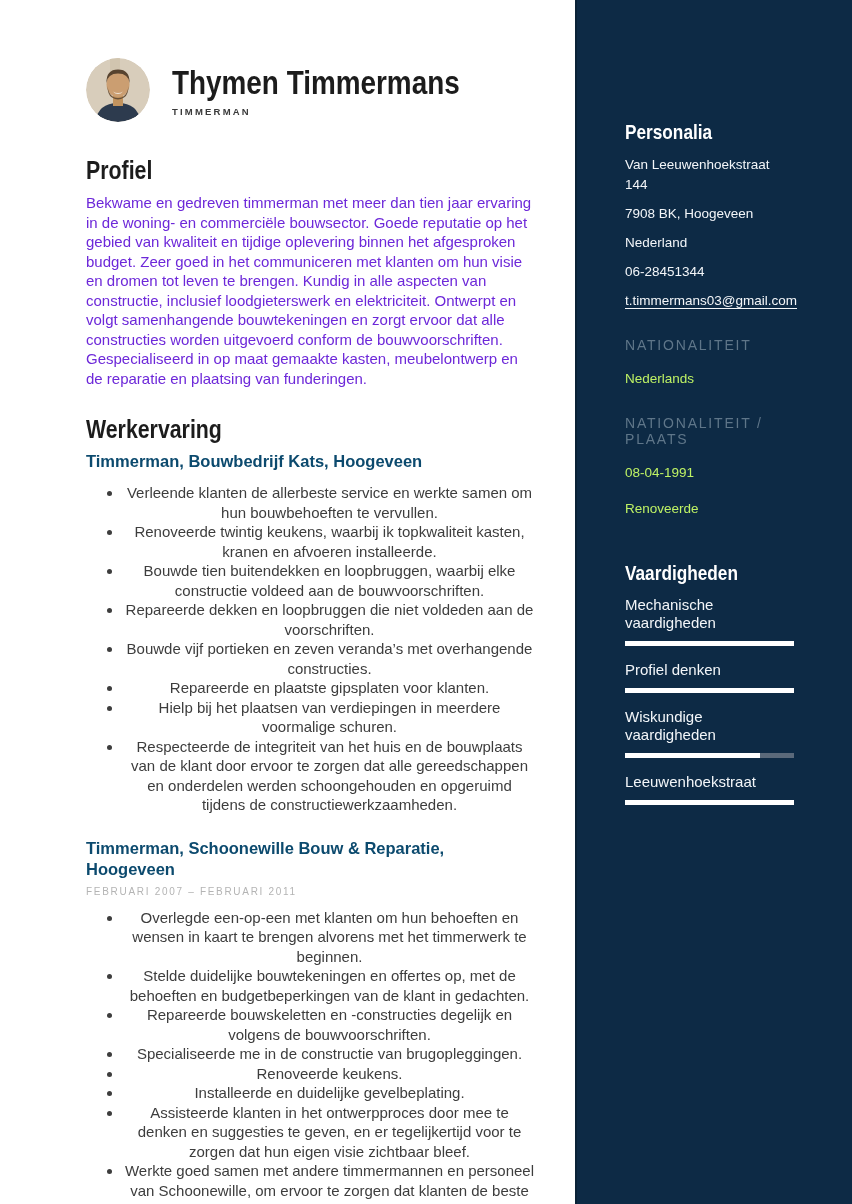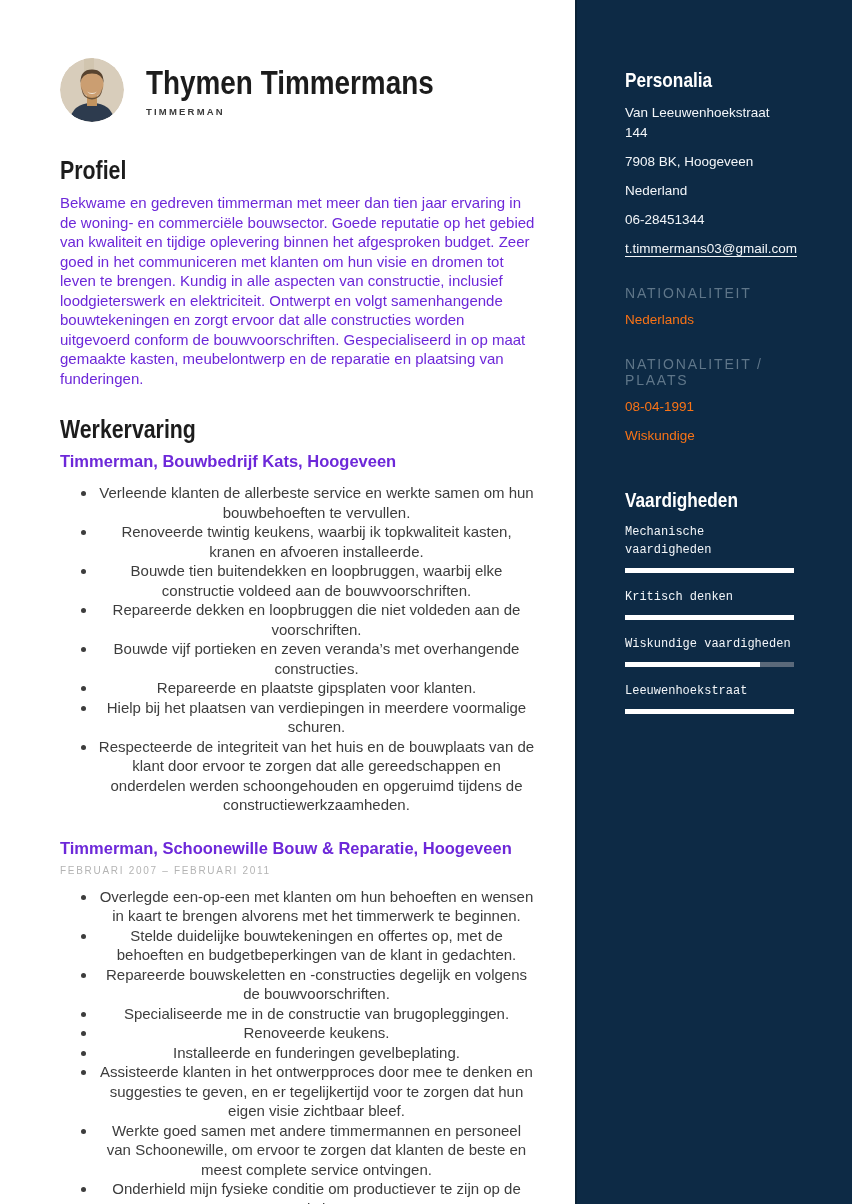--- a/index.html
+++ b/index.html
@@ -12,21 +12,21 @@
     height: 1204px;
     margin: 0 auto;
     background: #ffffff;
     display: flex;
     overflow: hidden;
   }
 
   
   .main {
     flex: 1;
-    padding: 58px 40px 0 60px;
+    padding: 58px 40px 0 86px;
     color: #3d3d3d;
   }
 
   .header-row { display: flex; align-items: center; }
   .avatar {
     width: 64px; height: 64px;
     border-radius: 50%;
     overflow: hidden;
     flex: 0 0 64px;
   }
@@ -60,21 +60,21 @@
     color: #6d28d9;
   }
 
   .section-work { margin-top: 27px; }
   .job { margin-top: 4px; }
   .job + .job { margin-top: 23px; }
   .job-title {
     margin-top: 8px;
     font-size: 16.5px;
     font-weight: 700;
-    color: #6d28d9;
+    color: #0c4a6e;
     line-height: 21px;
   }
   .period {
     margin-top: 6px;
     font-size: 10px;
     font-weight: 500;
     letter-spacing: 1.7px;
     color: #b4b4b4;
   }
   ul.bullets {
@@ -90,21 +90,21 @@
     color: #3d3d3d;
   }
 
   
   .sidebar {
     width: 277px;
     flex: 0 0 277px;
     background: #0d2a45;
     box-shadow: inset 2px 0 0 #0a2236;
     color: #f3f6f9;
-    padding: 68px 58px 0 50px;
+    padding: 120px 58px 0 50px;
   }
   .sidebar h2.display {
     font-size: 21px;
     line-height: 23px;
     color: #ffffff;
   }
   .contact-line {
     font-size: 13.5px;
     line-height: 20px;
     margin-top: 9px;
@@ -121,29 +121,29 @@
     margin-top: 9px;
   }
   .side-label {
     margin-top: 26px;
     font-size: 14px;
     font-weight: 400;
     letter-spacing: 1.8px;
     color: #5f7689;
   }
   .side-value {
-    margin-top: 9px;
+    margin-top: 16px;
     font-size: 13.5px;
     line-height: 20px;
-    color: #f97316;
+    color: #bef264;
   }
   .section-skills { margin-top: 42px; }
   .skill { margin-top: 15px; }
   .skill:first-of-type { margin-top: 12px; }
-  .skill-label { font-size: 12px; color: #f3f6f9; line-height: 18px; font-family: Liberation Mono, monospace; }
+  .skill-label { font-size: 15px; color: #f3f6f9; line-height: 18px; }
   .skill-track {
     margin-top: 9px;
     height: 5px;
     background: #5a697a;
     width: 100%;
   }
   .skill-fill { height: 5px; background: #ffffff; }
 </style>
 </head>
 <body>
@@ -201,21 +201,21 @@
           </article>
           <article class="job">
             <h3 class="job-title">Timmerman, Schoonewille Bouw &amp; Reparatie, Hoogeveen</h3>
             <div class="period">FEBRUARI 2007 – FEBRUARI 2011</div>
             <ul class="bullets">
               <li>Overlegde een-op-een met klanten om hun behoeften en wensen in kaart te brengen alvorens met het timmerwerk te beginnen.</li>
               <li>Stelde duidelijke bouwtekeningen en offertes op, met de behoeften en budgetbeperkingen van de klant in gedachten.</li>
               <li>Repareerde bouwskeletten en -constructies degelijk en volgens de bouwvoorschriften.</li>
               <li>Specialiseerde me in de constructie van brugopleggingen.</li>
               <li>Renoveerde keukens.</li>
-              <li>Installeerde en funderingen gevelbeplating.</li>
+              <li>Installeerde en duidelijke gevelbeplating.</li>
               <li>Assisteerde klanten in het ontwerpproces door mee te denken en suggesties te geven, en er tegelijkertijd voor te zorgen dat hun eigen visie zichtbaar bleef.</li>
               <li>Werkte goed samen met andere timmermannen en personeel van Schoonewille, om ervoor te zorgen dat klanten de beste en meest complete service ontvingen.</li>
               <li>Onderhield mijn fysieke conditie om productiever te zijn op de werkvloer.</li>
             </ul>
           </article>
         </div>
     </section>
 
   </div>
 
@@ -229,34 +229,34 @@
           <div class="contact-line">Nederland</div>
         </div>
       <div class="contact-line">06-28451344</div>
       <a class="email-link" href="#">t.timmermans03@gmail.com</a>
 
       <div class="side-label">NATIONALITEIT</div>
       <div class="side-value">Nederlands</div>
 
       <div class="side-label">NATIONALITEIT / PLAATS</div>
       <div class="side-value">08-04-1991</div>
-      <div class="side-value">Wiskundige</div>
+      <div class="side-value">Renoveerde</div>
     </section>
 
     <section class="section-skills">
       <h2 class="display">Vaardigheden</h2>
       <div>
           <div class="skill">
             <div class="skill-label">Mechanische vaardigheden</div>
             <div class="skill-track">
               <div class="skill-fill" style="width: 100%;"></div>
             </div>
           </div>
           <div class="skill">
-            <div class="skill-label">Kritisch denken</div>
+            <div class="skill-label">Profiel denken</div>
             <div class="skill-track">
               <div class="skill-fill" style="width: 100%;"></div>
             </div>
           </div>
           <div class="skill">
             <div class="skill-label">Wiskundige vaardigheden</div>
             <div class="skill-track">
               <div class="skill-fill" style="width: 80%;"></div>
             </div>
           </div>

